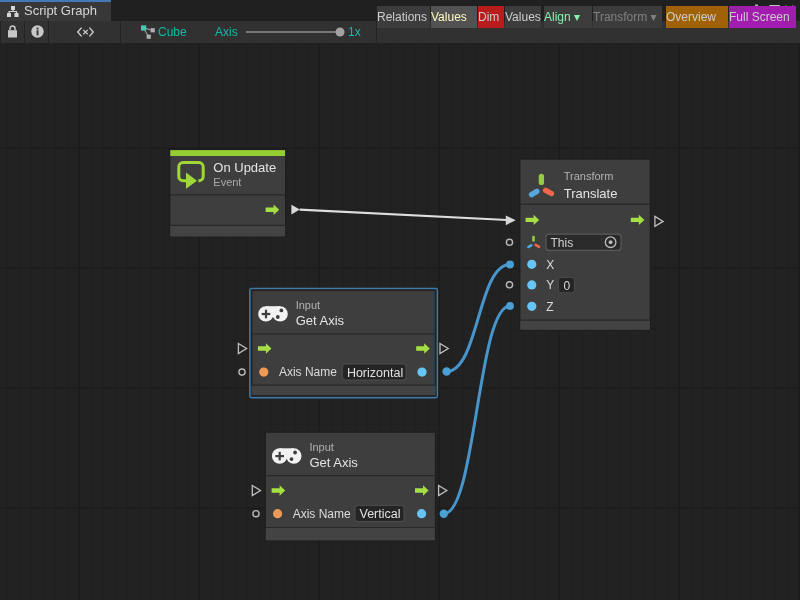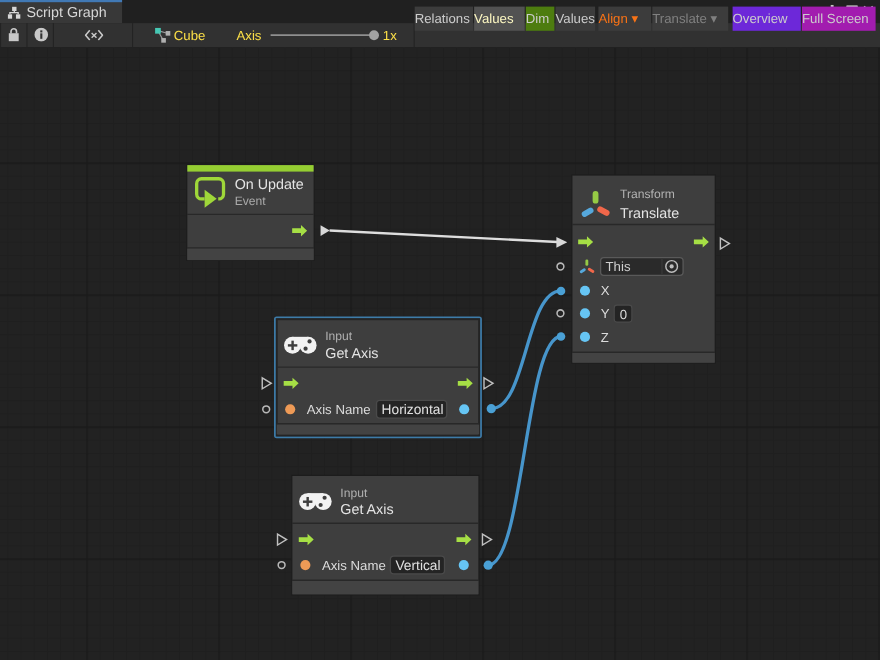--- a/index.html
+++ b/index.html
@@ -1,21 +1,21 @@
 <!DOCTYPE html>
 <html><head><meta charset="utf-8"><style>
 html,body{margin:0;padding:0;background:#191919}
 #root{position:relative;width:800px;height:600px;background:#191919;font-family:"Liberation Sans",sans-serif;overflow:hidden}
 .abs{position:absolute}
 #tabbar{left:0;top:0;width:800px;height:21px;background:#202020}
 #tab{left:0;top:0;width:111px;height:21px;background:#383838;border-top:2px solid #4179b5;box-sizing:border-box}
 #tabtxt{left:24px;top:3px;font-size:13px;color:#d6d6d6}
 #toolbar{left:0;top:21px;width:800px;height:22px;background:#313131}
 .sep{top:21px;width:1px;height:22px;background:#232323}
-.ttxt{top:25px;font-size:12px;color:#fde047;white-space:nowrap}
+.ttxt{top:25px;font-size:12px;color:#14b8a6;white-space:nowrap}
 .tbtn{top:6px;height:22px;font-size:12px;color:#cccccc;text-align:left;line-height:22px;white-space:nowrap}
 </style></head>
 <body>
 <div id="root">
 
 <svg class="abs" style="left:0;top:43px" width="800" height="557" viewBox="0 43 800 557">
 <defs>
 <pattern id="gs" width="12" height="12" x="6.7" y="3.8" patternUnits="userSpaceOnUse">
   <path d="M0.5,0 V12 M0,0.5 H12" stroke="#1f1f1f" stroke-width="1" fill="none"></path>
 </pattern>
@@ -221,19 +221,19 @@
 <div class="ttxt abs" style="left:158px">Cube</div>
 <div class="ttxt abs" style="left:215px">Axis</div>
 <svg class="abs" style="left:245px;top:21px" width="105" height="22" viewBox="0 0 105 22">
   <line x1="1" y1="11" x2="99" y2="11" stroke="#8f8f8f" stroke-width="1.6"></line>
   <circle cx="95" cy="11" r="4.5" fill="#a2a2a2"></circle>
 </svg>
 <div class="ttxt abs" style="left:348px">1x</div>
 
 <div class="tbtn abs" style="left:377px;width:53px;background:#3c3c3c">Relations</div>
 <div class="tbtn abs" style="left:431px;width:46px;background:#525252;color:#fef9c3">Values</div>
-<div class="tbtn abs" style="left:478px;width:26px;background:#4d7c0f">Dim</div>
+<div class="tbtn abs" style="left:478px;width:26px;background:#b91c1c">Dim</div>
 <div class="tbtn abs" style="left:505px;width:36px;background:#3c3c3c">Values</div>
-<div class="tbtn abs" style="left:544px;width:48px;background:#3c3c3c;color:#f97316">Align ▾</div>
-<div class="tbtn abs" style="left:593px;width:69px;background:#3c3c3c;color:#808080">Translate ▾</div>
-<div class="tbtn abs" style="left:666px;width:62px;background:#6d28d9">Overview</div>
+<div class="tbtn abs" style="left:544px;width:48px;background:#3c3c3c;color:#86efac">Align ▾</div>
+<div class="tbtn abs" style="left:593px;width:69px;background:#3c3c3c;color:#808080">Transform ▾</div>
+<div class="tbtn abs" style="left:666px;width:62px;background:#a16207">Overview</div>
 <div class="tbtn abs" style="left:729px;width:67px;background:#a21caf">Full Screen</div>
 
 </div>
 </body></html>

